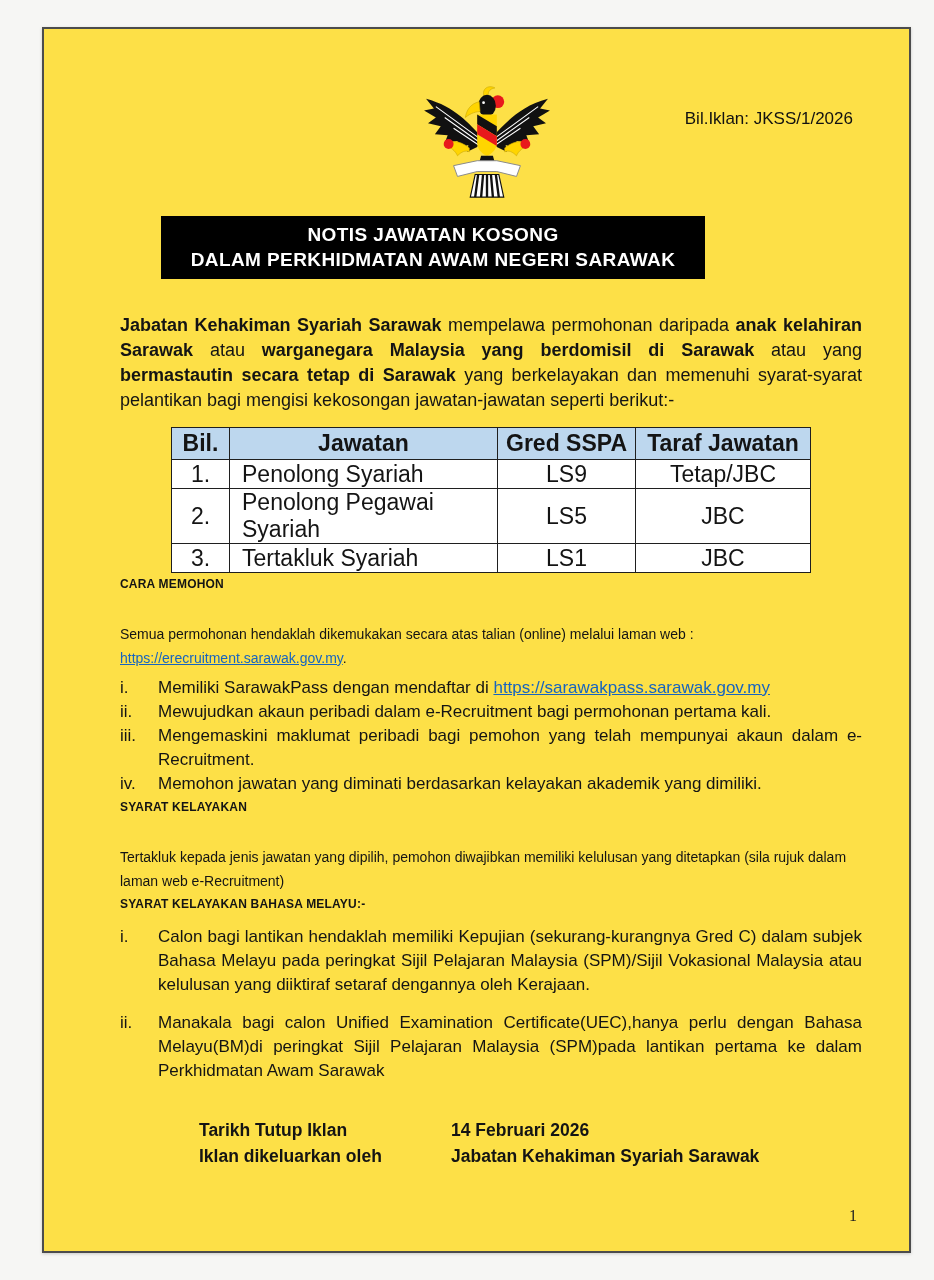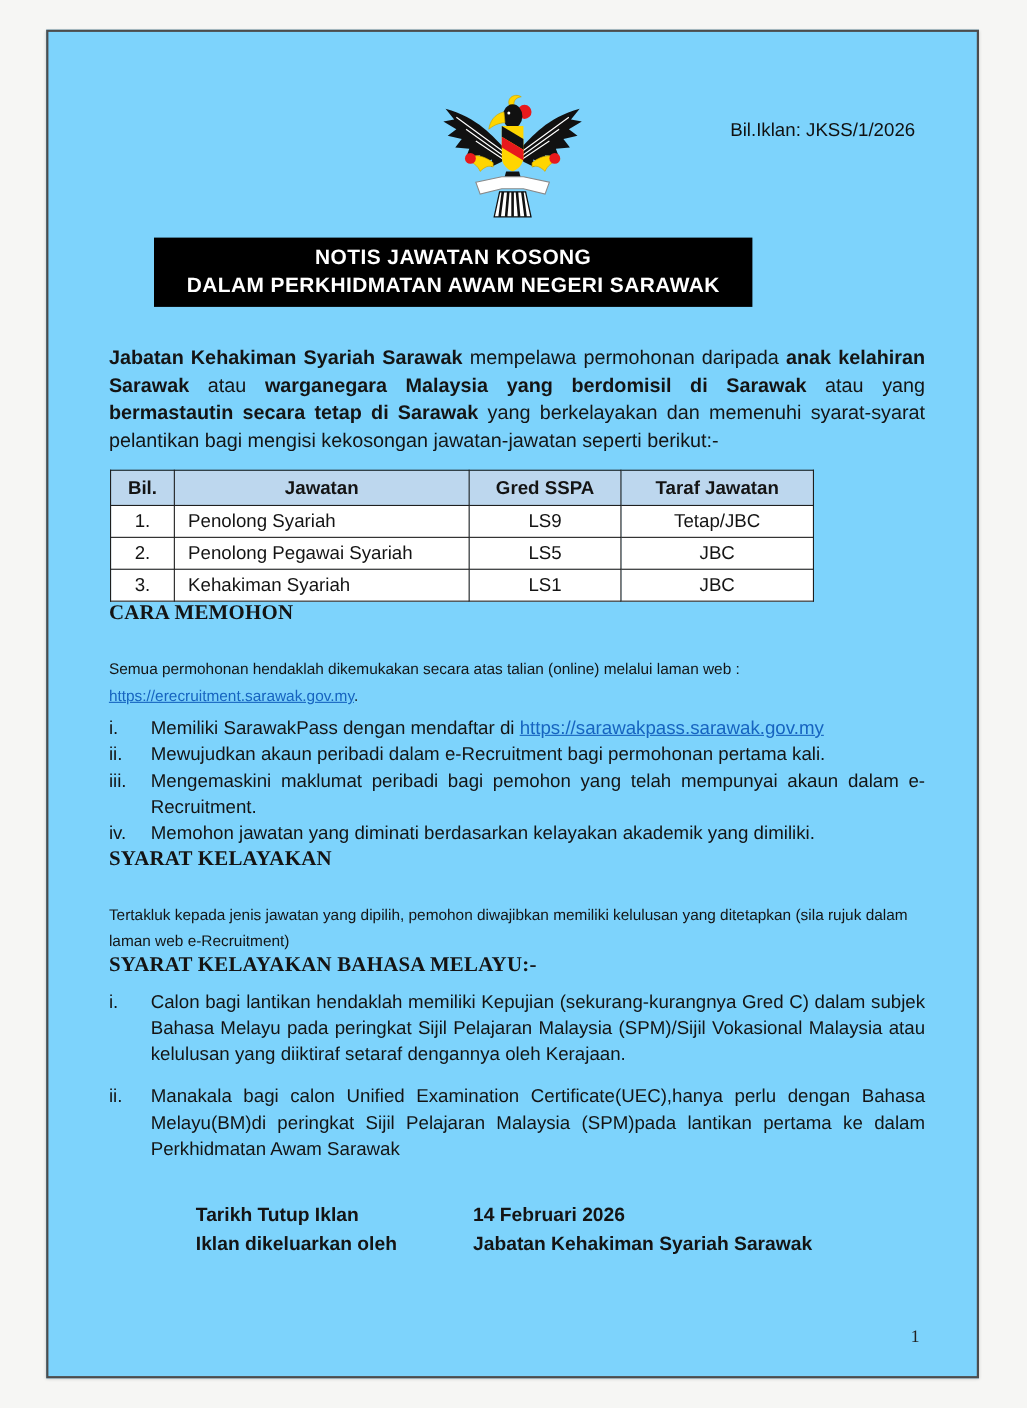--- a/index.html
+++ b/index.html
@@ -6,61 +6,62 @@
   body {
     width:934px; height:1280px; position:relative;
     background:#f6f6f4;
     font-family:"Liberation Sans", sans-serif;
     color:#141414;
     overflow:hidden;
   }
   .page {
     position:absolute; left:42px; top:27px;
     width:844px; height:1222px;
-    background:#7dd3fc;
+    background:#fde047;
     border:2px solid #4c4c4c;
     box-shadow:0 1px 3px rgba(0,0,0,.18);
+    padding-left:21px;
   }
   .ad-number {
     position:absolute; top:80px; right:56px;
     font-size:17px; color:#111;
   }
   .logo { display:block; margin:56px auto 0; }
   .banner {
     margin:13px 0 0 96px; width:544px;
     background:#000; color:#fff; text-align:center;
     padding:6px 0 7px;
   }
   .banner div {
     font-size:19px; font-weight:bold; line-height:25px; letter-spacing:.4px;
   }
   .tx { margin-left:55px; margin-right:47px; }
   p { margin:0; }
   .intro { margin-top:34px; font-size:18px; line-height:25px; text-align:justify; }
   .b { font-weight:bold; }
   table.jobs {
-    margin:14px 0 0 56px;
+    margin:14px 0 0 106px;
     border-collapse:collapse;
     table-layout:fixed;
-    font-size:17px;
+    font-size:23px;
   }
   .jobs th, .jobs td {
     border:1.5px solid #1f1f1f;
     text-align:center; padding:0;
   }
   .jobs th { background:#BDD7EE; font-weight:bold; height:31px; }
   .jobs td { height:28px; background:#fff; }
   .jobs .c0 { width:57px; }
   .jobs .c1 { width:255px; }
   .jobs .c2 { width:137px; }
   .jobs .c3 { width:174px; }
   .jobs td.c1 { text-align:left; padding-left:12px; }
   h3.sect {
-    margin:0 47px 0 55px; font-size:19px; font-weight:bold;
-    line-height:22px; letter-spacing:.2px;font-family:Liberation Serif, serif;
+    margin:0 47px 0 55px; font-size:12px; font-weight:bold;
+    line-height:22px; letter-spacing:.2px;
   }
   .mt-cara   { margin-top:32px; }
   .mt-syarat { margin-top:18px; }
   .mt-bahasa { margin-top:18px; }
   .body-p { margin-top:27px; font-size:14px; line-height:24px; }
   .rlist { margin-top:6px; }
   .rlist.mt-lg { margin-top:10px; }
   .ritem {
     display:grid; grid-template-columns:38px 1fr;
     font-size:17px; line-height:24px;
@@ -146,21 +147,21 @@
         <td class="c3">Tetap/JBC</td>
       </tr>
       <tr>
         <td class="c0">2.</td>
         <td class="c1">Penolong Pegawai Syariah</td>
         <td class="c2">LS5</td>
         <td class="c3">JBC</td>
       </tr>
       <tr>
         <td class="c0">3.</td>
-        <td class="c1">Kehakiman Syariah</td>
+        <td class="c1">Tertakluk Syariah</td>
         <td class="c2">LS1</td>
         <td class="c3">JBC</td>
       </tr>
     </tbody>
   </table>
 
   <h3 class="sect mt-cara">CARA MEMOHON</h3>
   <p class="tx body-p"><span>Semua permohonan hendaklah dikemukakan secara atas talian (online) melalui laman web : </span><a class="link">https://erecruitment.sarawak.gov.my</a><span>.</span></p>
 
   <div class="tx rlist just">

